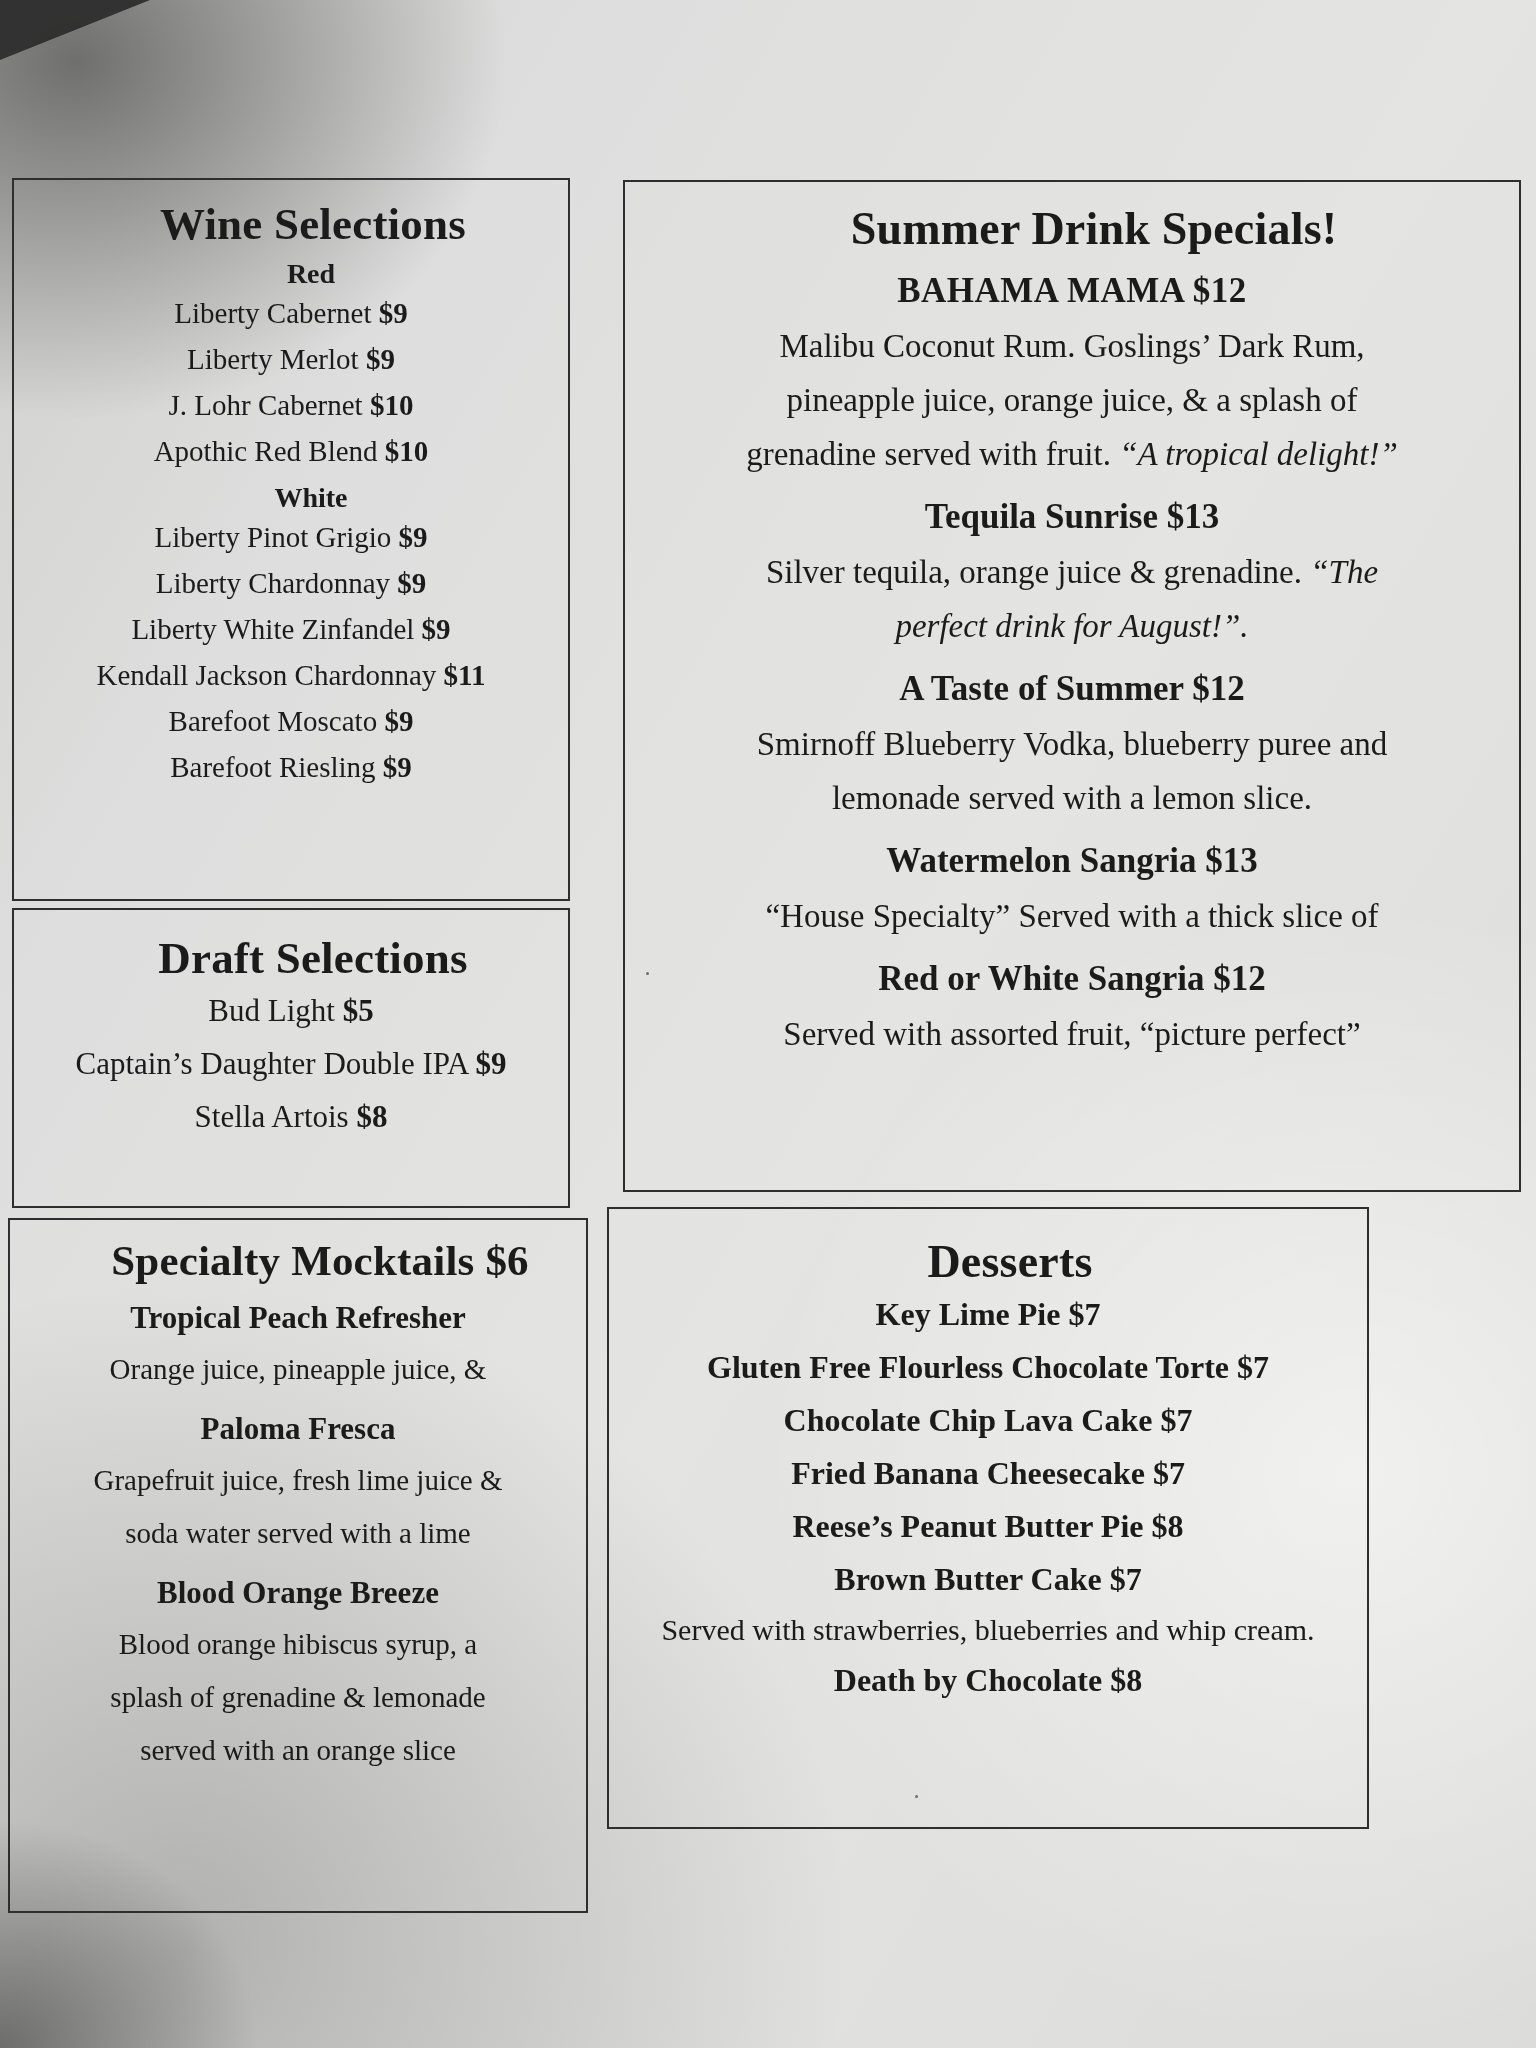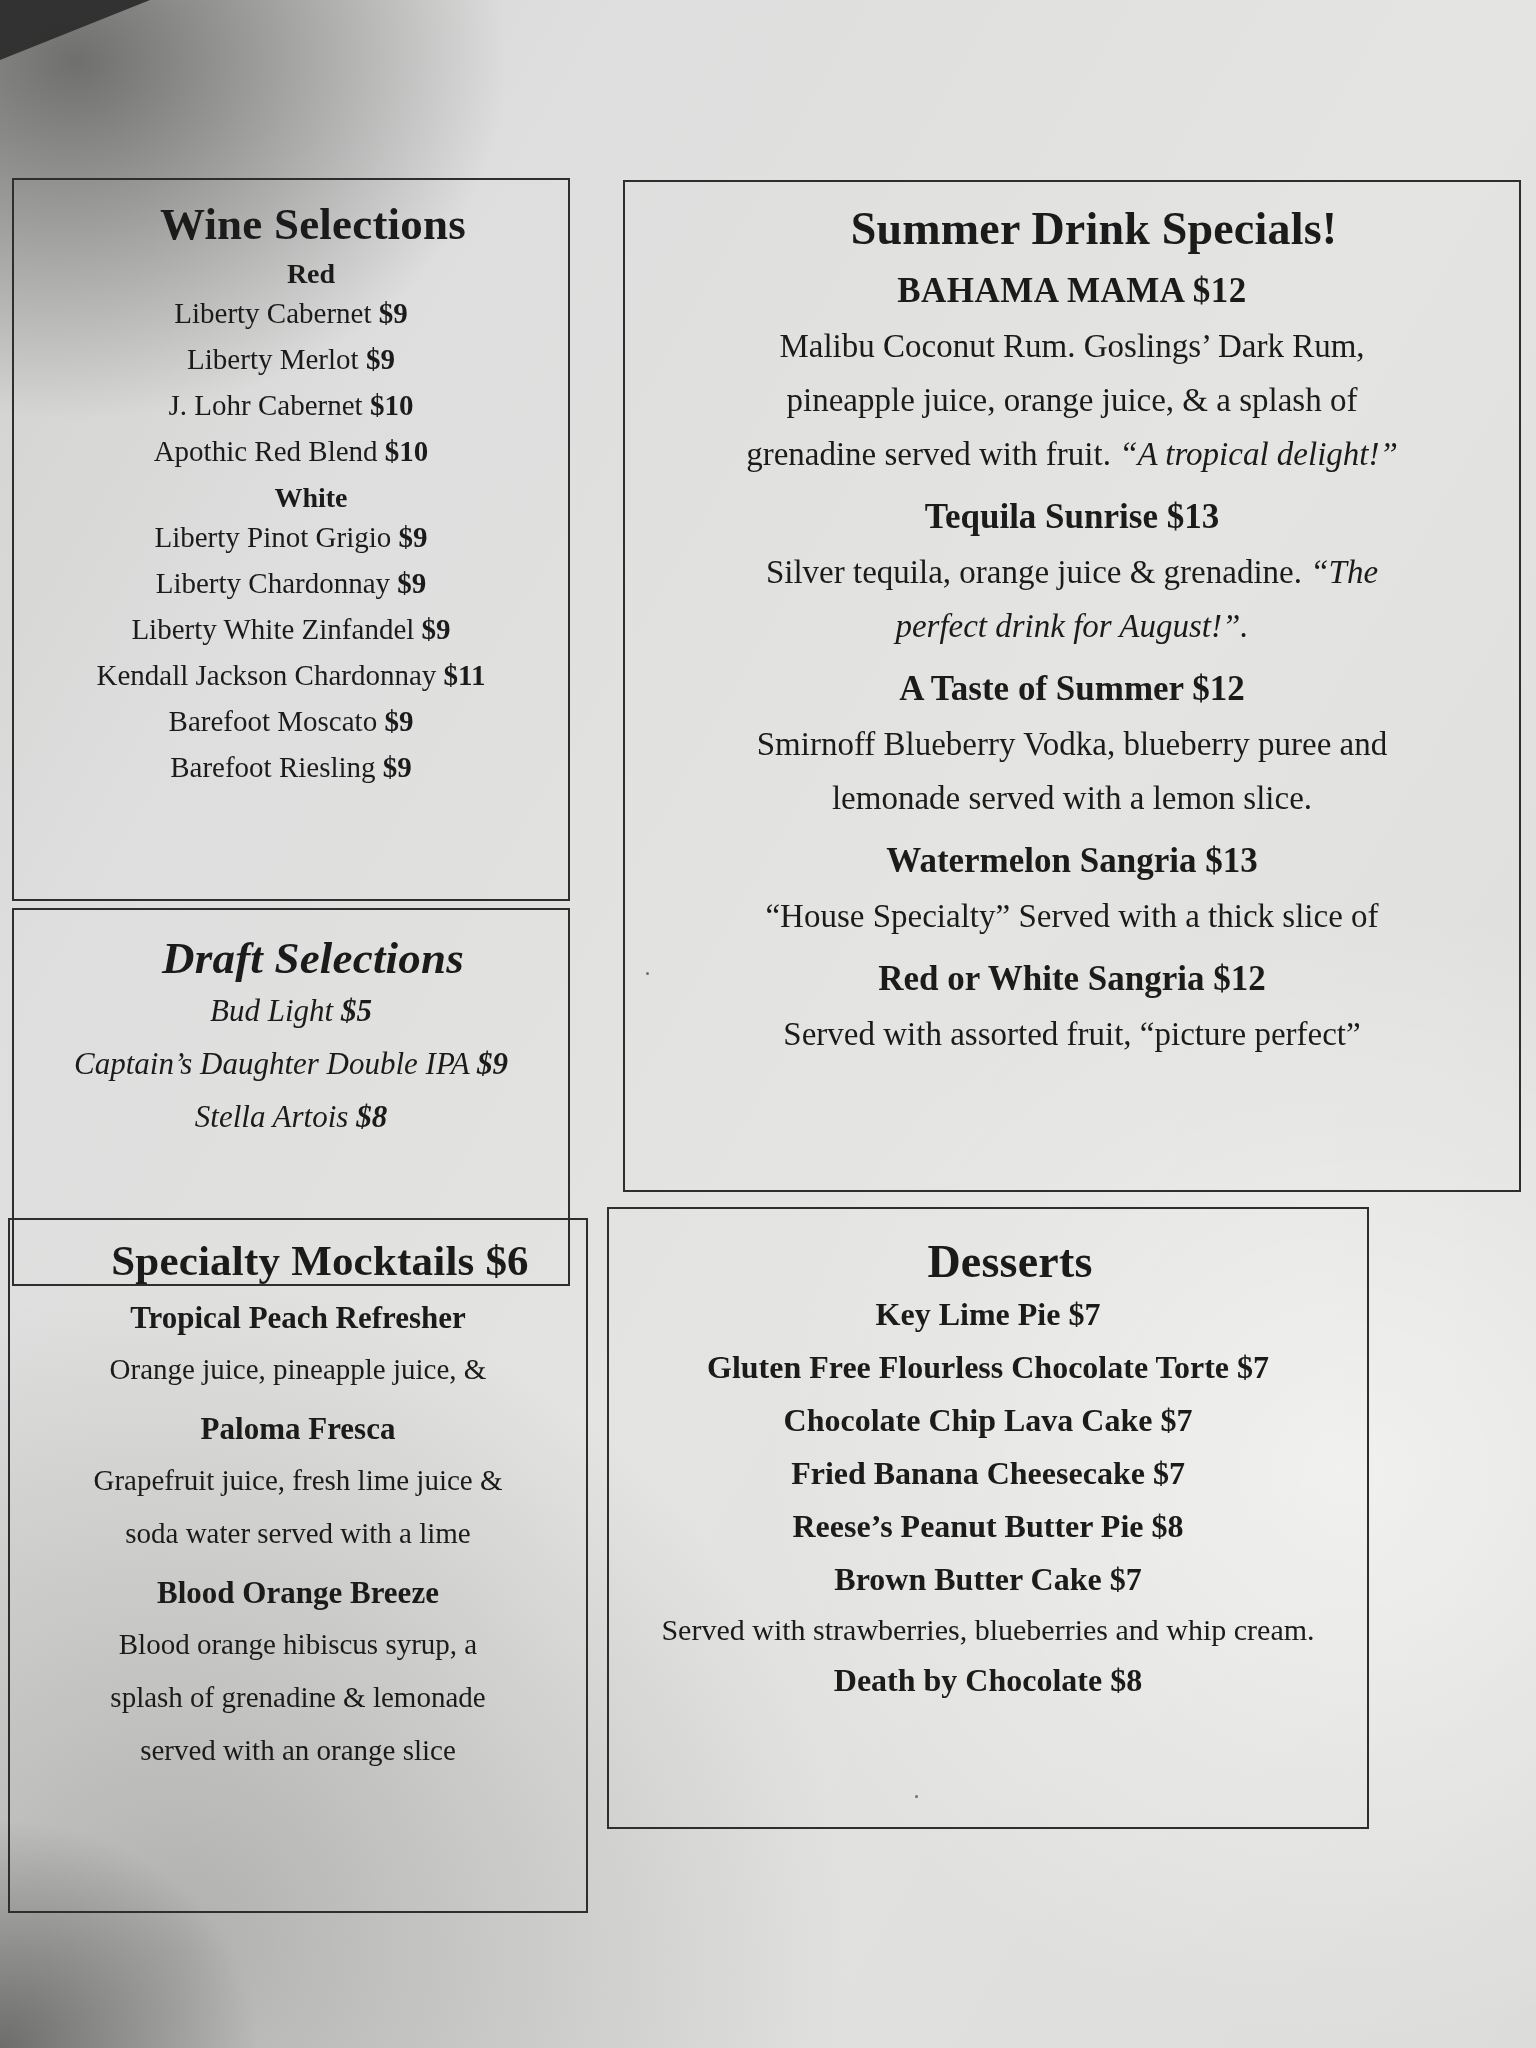--- a/index.html
+++ b/index.html
@@ -77,21 +77,21 @@
   .wine-line {
     font-size: 29px;
     line-height: 46px;
     white-space: nowrap;
   }
   .wine-line b { font-weight: bold; }
 
   
   #draft-box {
     left: 12px; top: 908px;
-    width: 558px; height: 378px; font-style: italic;
+    width: 558px; height: 300px;
   }
   #draft-box .title {
     font-size: 45px;
     margin-top: 22px;
   }
   .draft-line {
     font-size: 31px;
     line-height: 53px;
     white-space: nowrap;
   }

